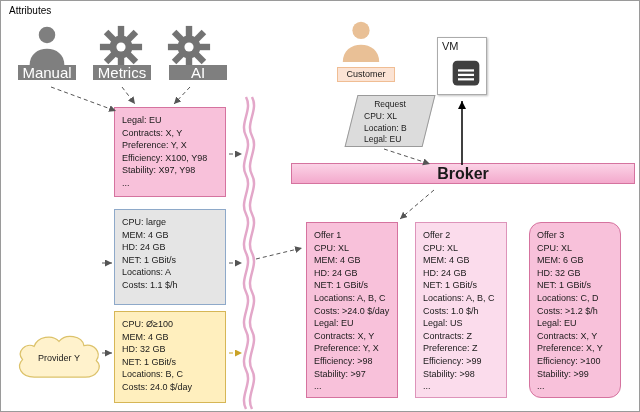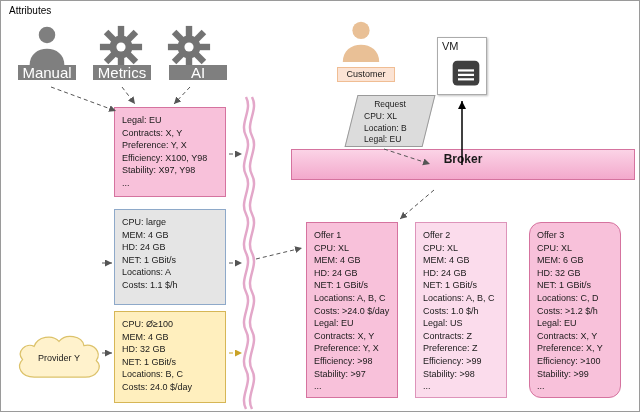--- a/index.html
+++ b/index.html
@@ -20,23 +20,23 @@
   .card{
     box-sizing:border-box;font-size:9px;line-height:1.4;padding:6px 7px;
     border:1px solid #d5739f;background:#f8c1da;
   }
   .card .title{font-weight:normal;}
   .blue-card{background:#e5e5e5;border:1px solid #8ea9c9;}
   .yellow-card{background:#ffefbe;border:1px solid #d6b656;}
   .offer2{background:#fbdcec;border:1px solid #dd94ba;}
   
   #broker{
-    left:290px;top:148px;width:344px;height:31px;box-sizing:border-box;
+    left:290px;top:162px;width:344px;height:21px;box-sizing:border-box;
     background:linear-gradient(#fbd3e6,#f3a9cc);border:1px solid #d5739f;
-    font-weight:bold;font-size:12px;text-align:center;line-height:19px;
+    font-weight:bold;font-size:16px;text-align:center;line-height:19px;
   }
   
   #customer-label{
     left:336px;top:66px;width:58px;height:15px;box-sizing:border-box;
     background:#fbe3d4;border:1px solid #f0bd93;font-size:9px;
     text-align:center;line-height:13px;
   }
   
   #request{
     left:350px;top:94px;width:78px;height:52px;background:#dcdcdc;

